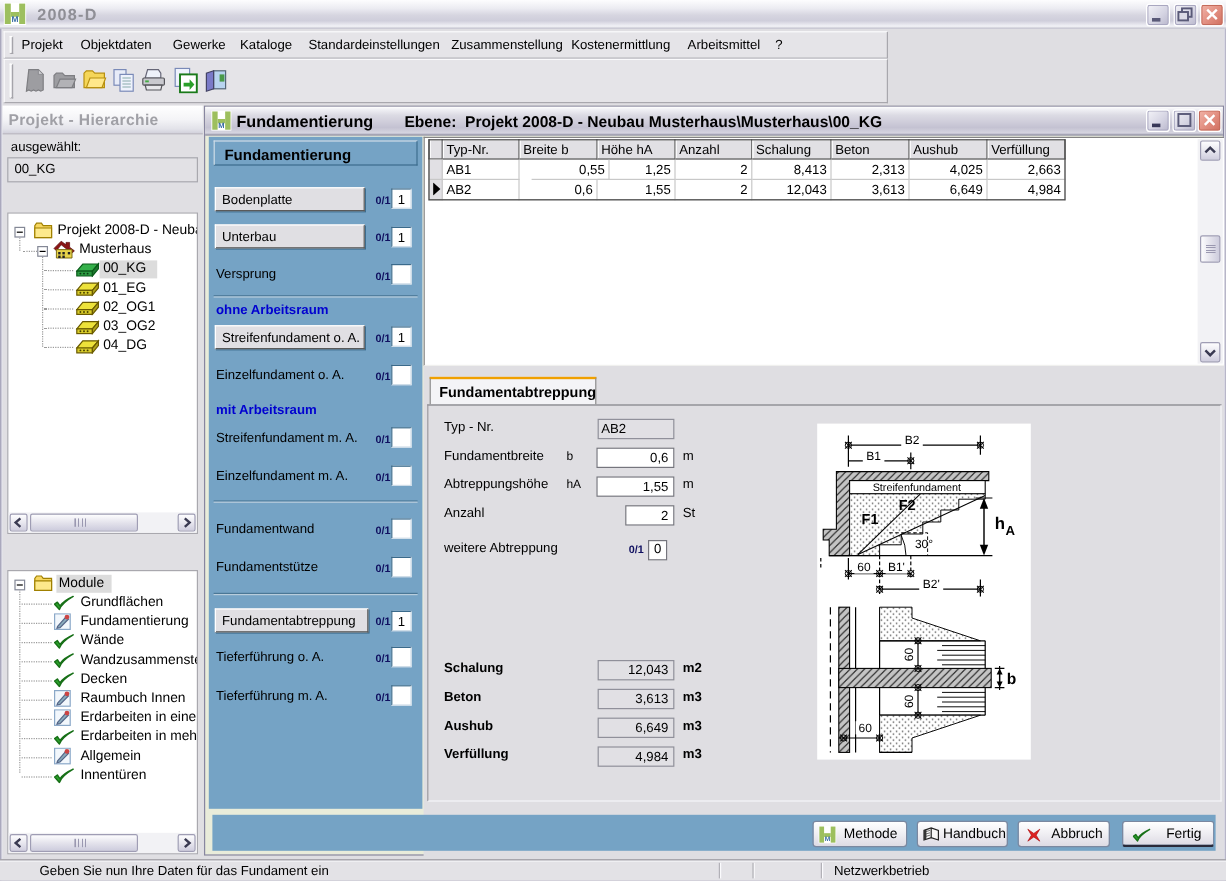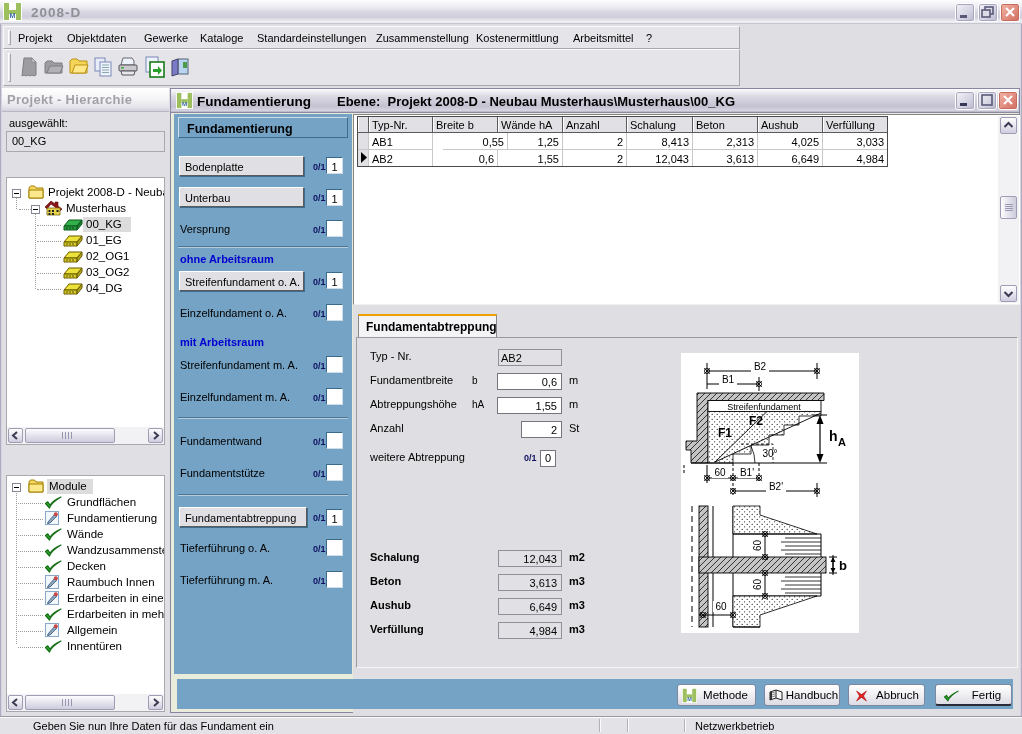--- a/index.html
+++ b/index.html
@@ -405,35 +405,35 @@
       <span class="sb-01" style="top:430px">0/1</span>
       <div class="sb-chk" style="top:425px"></div>
     <div class="sb-lbl" style="top:460px">Tieferführung m. A.</div>
       <span class="sb-01" style="top:462px">0/1</span>
       <div class="sb-chk" style="top:457px"></div>
   </div>
   <div id="tblarea">
     <div class="th" style="left:3px;width:12px;border-left:1px solid #5a5a5a"></div>
     <div class="th" style="left:15px;width:64px">Typ-Nr.</div>
     <div class="th" style="left:79px;width:65px">Breite b</div>
-    <div class="th" style="left:144px;width:65px">Wände hA</div>
+    <div class="th" style="left:144px;width:65px">Höhe hA</div>
     <div class="th" style="left:209px;width:64px">Anzahl</div>
     <div class="th" style="left:273px;width:66px">Schalung</div>
     <div class="th" style="left:339px;width:65px">Beton</div>
     <div class="th" style="left:404px;width:65px">Aushub</div>
     <div class="th" style="left:469px;width:65px">Verfüllung</div>
     <div class="td" style="left:3px;top:18px;width:12px;border-left:1px solid #c8c8c8;background:#e1e0e4"></div>
     <div class="td tdl" style="left:15px;top:18px;width:64px">AB1</div>
     <div class="td" style="left:89px;top:18px;width:65px">0,55</div>
     <div class="td" style="left:144px;top:18px;width:65px">1,25</div>
     <div class="td" style="left:209px;top:18px;width:64px">2</div>
     <div class="td" style="left:273px;top:18px;width:66px">8,413</div>
     <div class="td" style="left:339px;top:18px;width:65px">2,313</div>
     <div class="td" style="left:404px;top:18px;width:65px">4,025</div>
-    <div class="td" style="left:469px;top:18px;width:65px">3,033</div>
+    <div class="td" style="left:469px;top:18px;width:65px">2,663</div>
     <div class="td" style="left:3px;top:35px;width:12px;border-left:1px solid #c8c8c8;background:#e1e0e4;padding:2px 0 0 2px"><svg width="8" height="11" viewBox="0 0 8 11">
           <path d="M1 0 L7 5.5 L1 11 z" fill="#000"></path>
         </svg></div>
     <div class="td tdl" style="left:15px;top:35px;width:64px">AB2</div>
     <div class="td" style="left:79px;top:35px;width:65px">0,6</div>
     <div class="td" style="left:144px;top:35px;width:65px">1,55</div>
     <div class="td" style="left:209px;top:35px;width:64px">2</div>
     <div class="td" style="left:273px;top:35px;width:66px">12,043</div>
     <div class="td" style="left:339px;top:35px;width:65px">3,613</div>
     <div class="td" style="left:404px;top:35px;width:65px">6,649</div>

